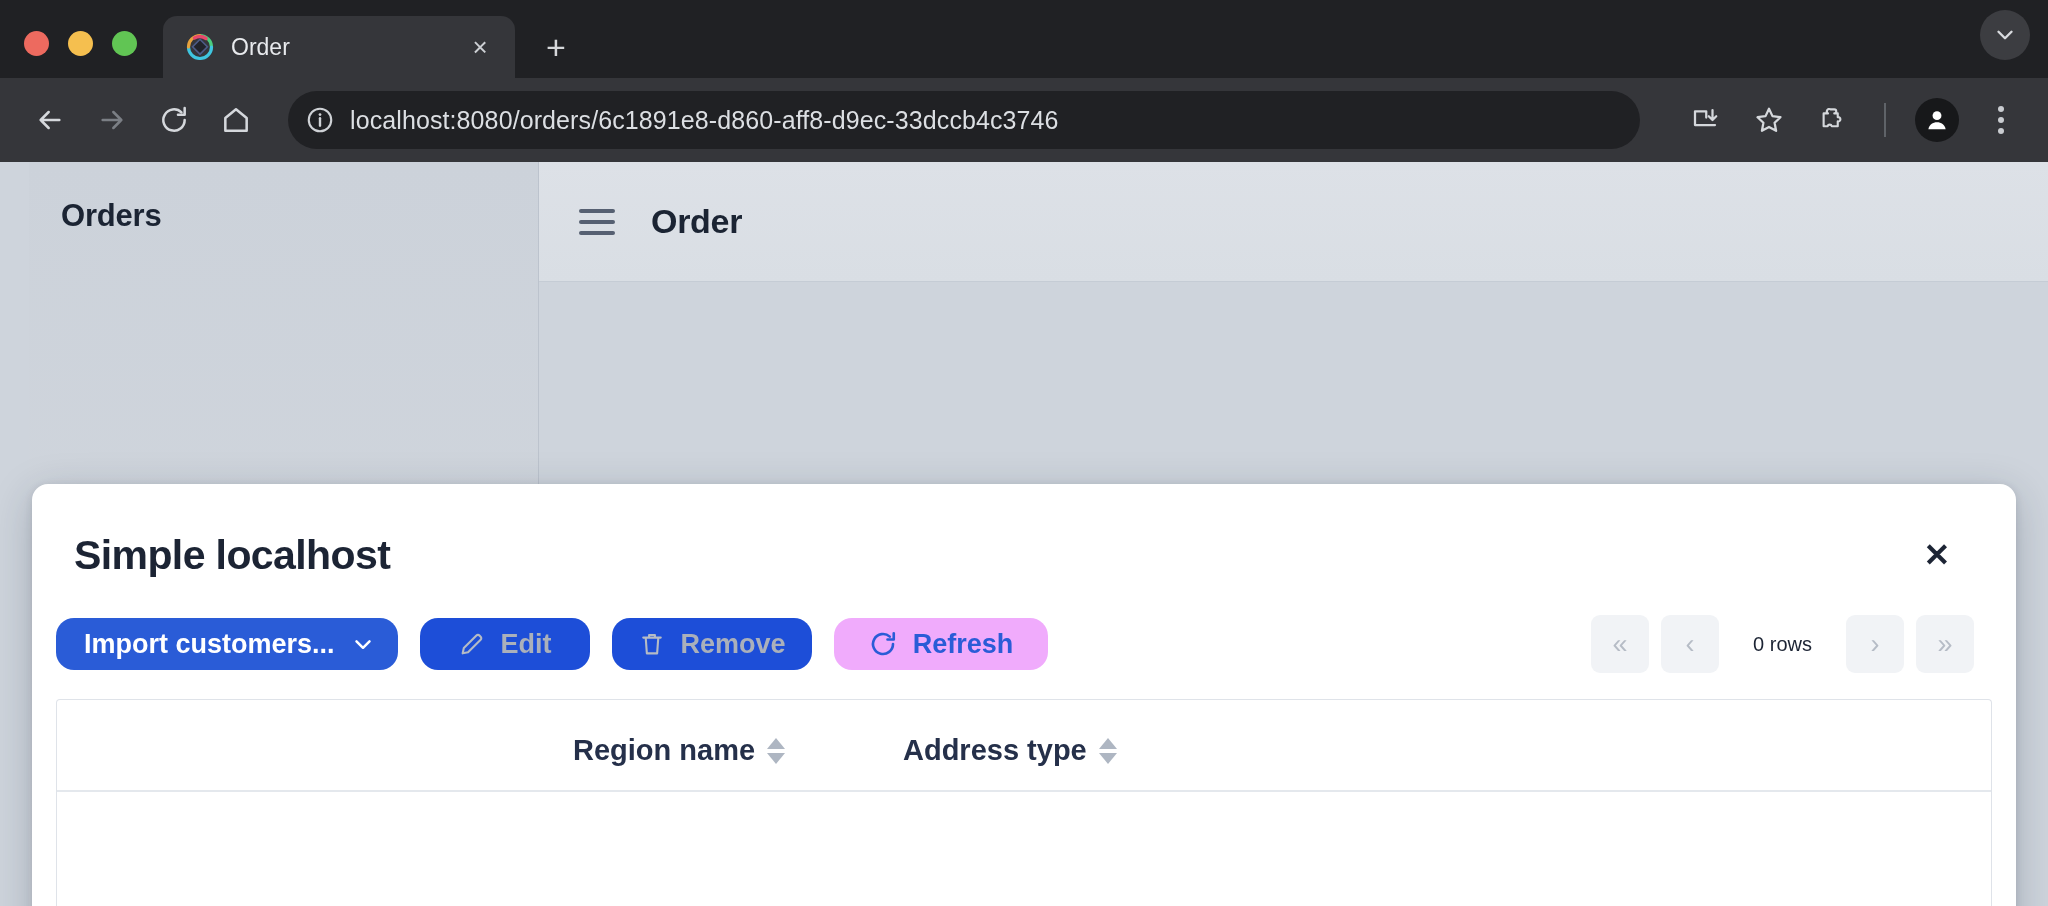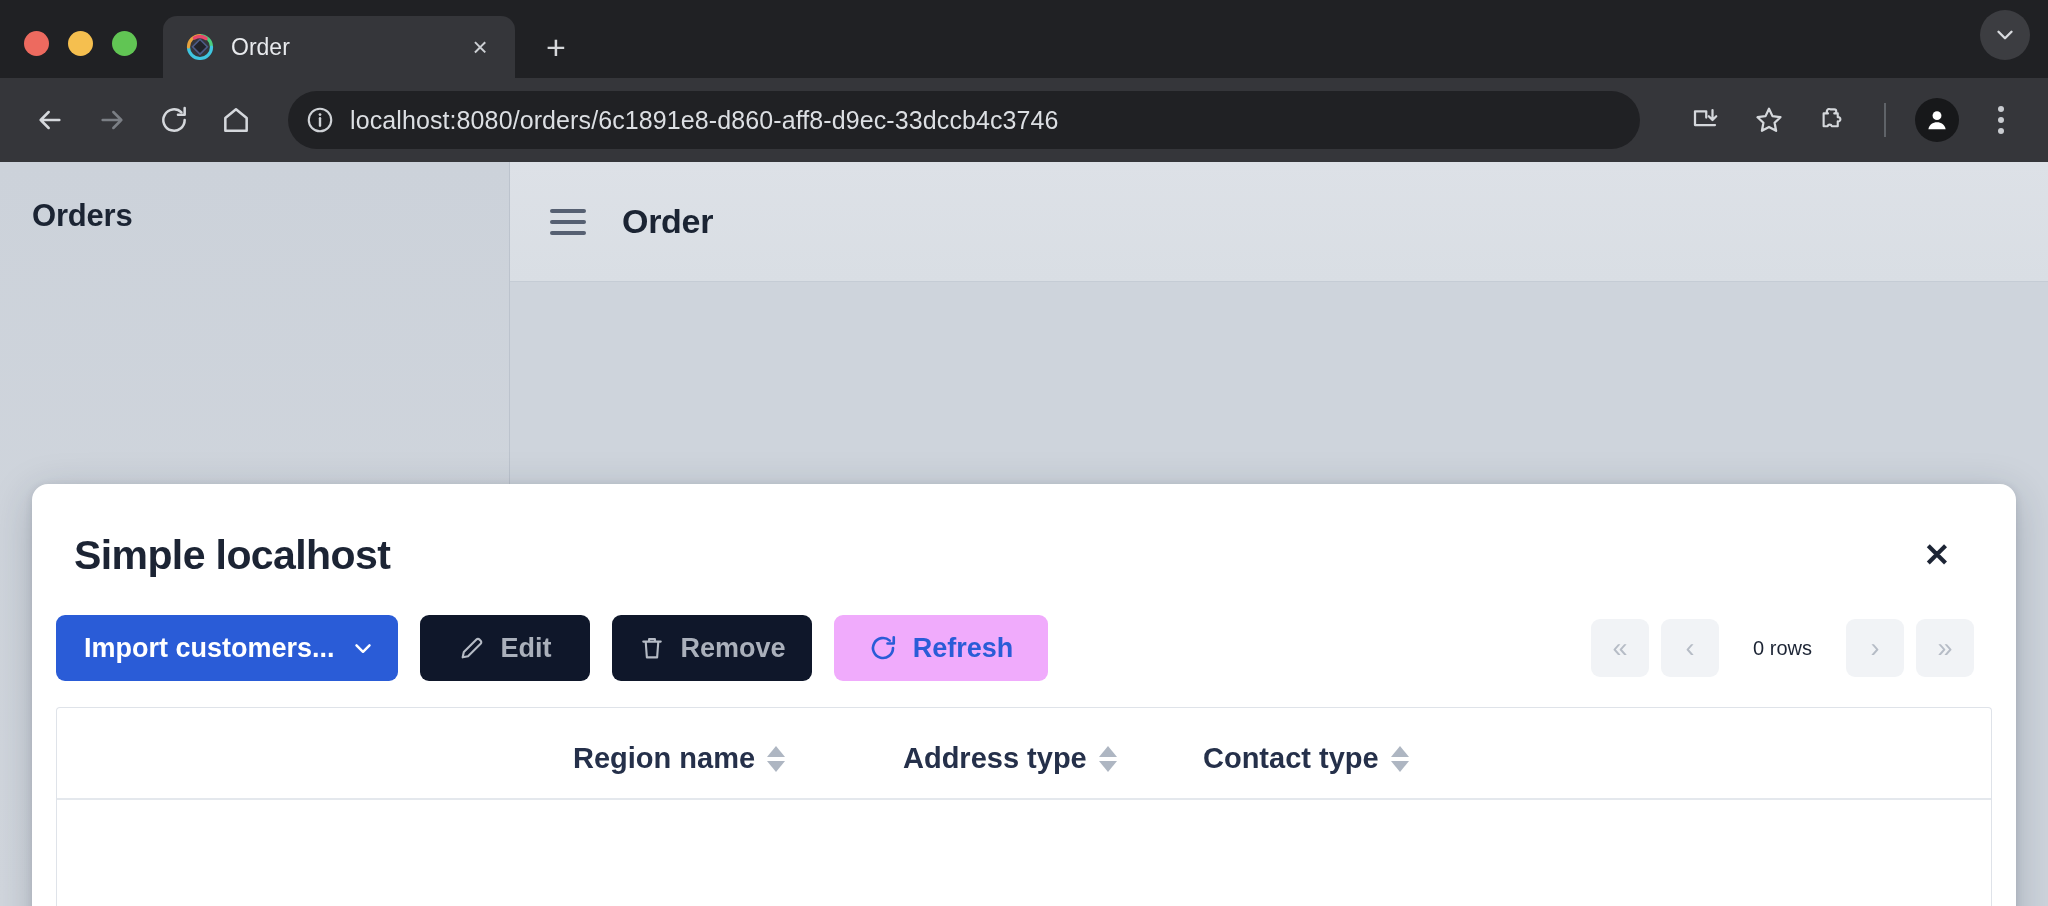--- a/index.html
+++ b/index.html
@@ -109,20 +109,21 @@
   .kebab { display: flex; flex-direction: column; gap: 5px; align-items: center; }
   .kebab i { width: 6px; height: 6px; border-radius: 50%; background: #c9ccd0; display: block; }
 
   
   .viewport {
     position: absolute;
     top: 162px; left: 0;
     width: 2048px; height: 744px;
     background: #ced4dc;
     overflow: hidden;
+    padding-left: 29px;
   }
   .app-shell { display: flex; width: 100%; height: 100%; }
   .app-sidebar {
     width: 510px; height: 100%;
     background: linear-gradient(180deg,#ccd2da 0%, #d2d7de 100%);
     border-right: 1px solid #bcc3cd;
     padding: 36px 0 0 32px;
   }
   .app-sidebar-title {
     font-size: 31px; font-weight: 700; color: #1b2433;
@@ -166,40 +167,40 @@
     color: #1c2434; font-size: 32px; font-weight: 700; line-height: 1;
   }
 
   .dialog-toolbar {
     display: flex; align-items: center;
     padding: 36px 42px 0 24px;
     gap: 22px;
     position: relative;
   }
   .btn {
-    height: 66px;
-    border-radius: 9px;
+    height: 52px;
+    border-radius: 18px;
     display: flex; align-items: center;
     gap: 15px;
     padding: 0 26px;
     font-size: 27px;
     font-weight: 600;
     border: none;
     font-family: "Liberation Sans", sans-serif;
     white-space: nowrap;
   }
   .btn-primary {
     background: #2a5cd7;
     color: #fff;
     padding: 0 22px 0 28px;
     min-width: 318px;
     justify-content: space-between;
   }
   .btn-muted {
-    background: #0f172a;
+    background: #1d4ed8;
     color: #aab0bb;
     min-width: 170px;
     justify-content: center;
   }
   .btn-refresh {
     background: #f0abfc;
     color: #2a5cd7;
     min-width: 214px;
     justify-content: center;
   }
@@ -445,26 +446,19 @@
                 <span class="dn"></span>
               </span>
             </div>
             <div class="grid-th" style="width: 300px;">
               <span>Address type</span>
               <span class="sort-arrows">
                 <span class="up"></span>
                 <span class="dn"></span>
               </span>
             </div>
-            <div class="grid-th" style="width: 290px;">
-              <span>Contact type</span>
-              <span class="sort-arrows">
-                <span class="up"></span>
-                <span class="dn"></span>
-              </span>
-            </div>
           </div>
         <div class="grid-body" id="grid-body"></div>
       </div>
 
     </div>
   </div>
 </div>
 
 </body></html>

